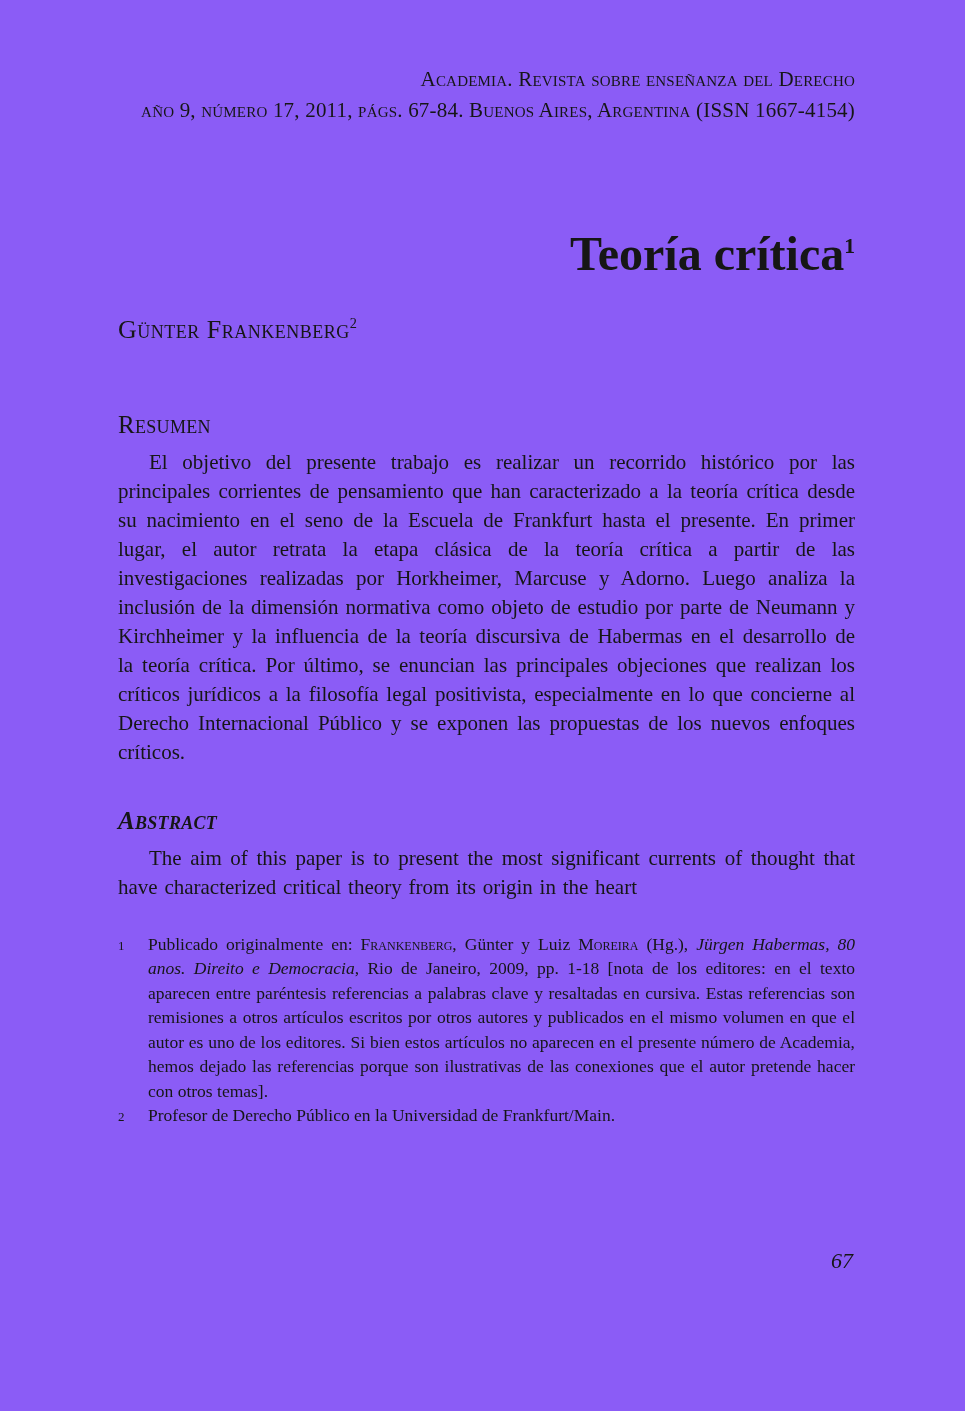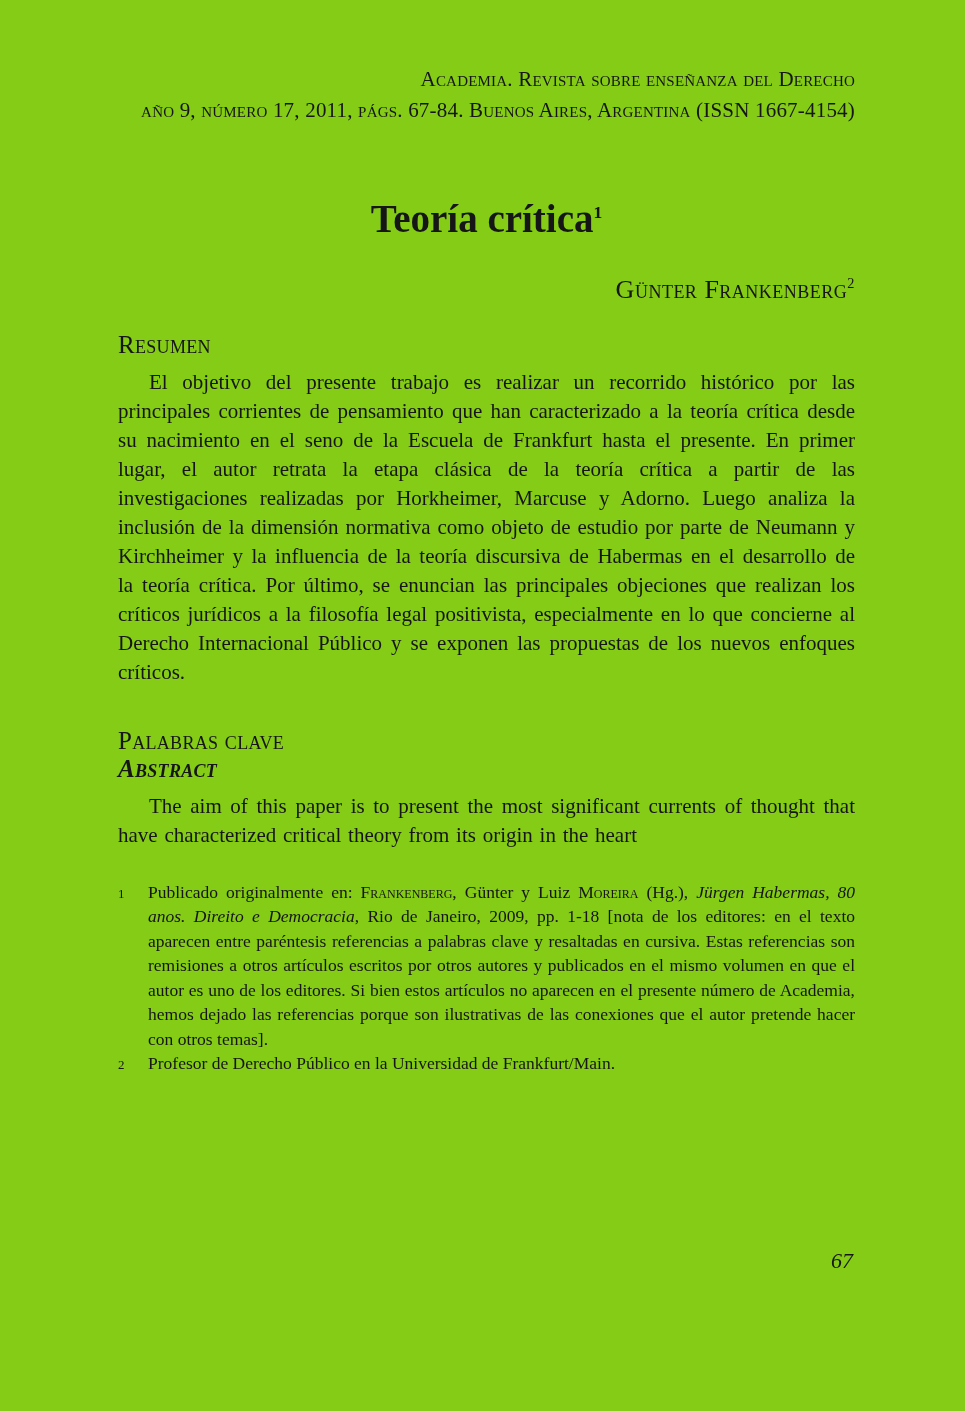--- a/index.html
+++ b/index.html
@@ -10,65 +10,65 @@
     position: relative;
     font-family: "Liberation Serif", "DejaVu Serif", serif;
     color: #161616;
     overflow: hidden;
   }
   .page {
     position: absolute;
     top: 0; left: 0;
     width: 965px; height: 1411px;
     padding: 64px 110px 0 118px;
-    background: #84cc16;
+    background: #8b5cf6;
   }
   
   .journal-header {
     text-align: right;
     font-variant: small-caps;
     font-size: 21px;
     line-height: 31px;
     letter-spacing: 0.2px;
   }
   
   .article-title {
-    margin-top: 72px;
-    text-align: center;
-    font-size: 39px;
+    margin-top: 102px;
+    text-align: right;
+    font-size: 48px;
     font-weight: bold;
     line-height: 1.1;
   }
   .article-title sup {
     font-size: 0.45em;
     vertical-align: super;
     line-height: 0;
   }
   .article-author {
     margin-top: 34px;
-    text-align: right;
+    text-align: left;
     font-variant: small-caps;
     font-size: 26px;
     letter-spacing: 0.5px;
   }
   .article-author sup {
     font-variant: normal;
     font-size: 0.55em;
     vertical-align: super;
     line-height: 0;
   }
   
   .section-heading {
     font-variant: small-caps;
     font-weight: normal;
     font-size: 25px;
     letter-spacing: 0.3px;
   }
   .section-heading.italic { font-style: italic; font-weight: bold; }
-  .sec-resumen  { margin-top: 26px; }
+  .sec-resumen  { margin-top: 66px; }
   .sec-palabras { margin-top: 40px; }
   .sec-abstract { }
   .section-body {
     margin-top: 9px;
     font-size: 21px;
     line-height: 29px;
     text-align: justify;
     text-indent: 31px;
     word-spacing: 1.5px;
   }
@@ -112,21 +112,20 @@
   <h1 class="article-title"><span>Teoría crítica</span><sup>1</sup></h1>
 
   <div class="article-author"><span>Günter Frankenberg</span><sup>2</sup></div>
 
   <section class="sec-resumen">
     <h2 class="section-heading">Resumen</h2>
     <p class="section-body">El objetivo del presente trabajo es realizar un recorrido histórico por las principales corrientes de pensamiento que han caracterizado a la teoría crítica desde su nacimiento en el seno de la Escuela de Frankfurt hasta el presente. En primer lugar, el autor retrata la etapa clásica de la teoría crítica a partir de las investigaciones realizadas por Horkheimer, Marcuse y Adorno. Luego analiza la inclusión de la dimensión normativa como objeto de estudio por parte de Neumann y Kirchheimer y la influencia de la teoría discursiva de Habermas en el desarrollo de la teoría crítica. Por último, se enuncian las principales objeciones que realizan los críticos jurídicos a la filosofía legal positivista, especialmente en lo que concierne al Derecho Internacional Público y se exponen las propuestas de los nuevos enfoques críticos.</p>
   </section>
 
   <section class="sec-palabras">
-    <h2 class="section-heading">Palabras clave</h2>
   </section>
 
   <section class="sec-abstract">
     <h2 class="section-heading italic">Abstract</h2>
     <p class="section-body">The aim of this paper is to present the most significant currents of thought that have characterized critical theory from its origin in the heart</p>
   </section>
 
   <footer class="footnotes">
     <div class="footnote">
       <span class="footnote-number">1</span>

